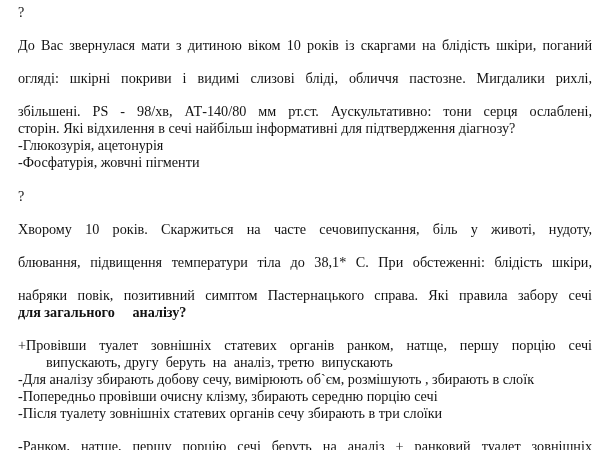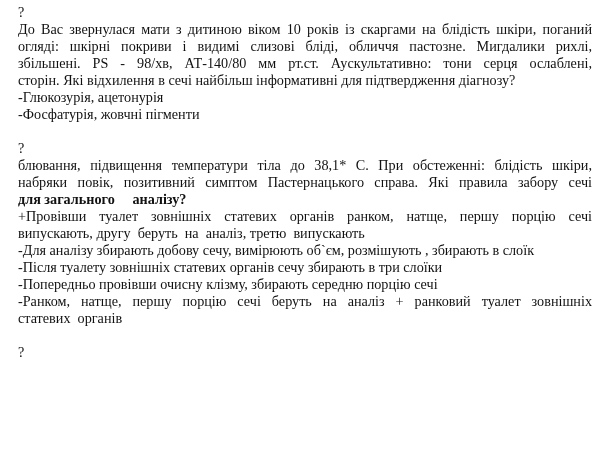--- a/index.html
+++ b/index.html
@@ -3,21 +3,21 @@
   <meta charset="utf-8">
   <style>
     html, body { margin: 0; padding: 0; background: #ffffff; }
     body { width: 600px; height: 450px; overflow: hidden; position: relative; }
     .page {
       position: absolute; left: 18px; top: 4px; width: 574px;
       font-family: "Liberation Serif", serif;
       font-size: 14.2px; line-height: 17px; color: #111111;
     }
     .line { display: block; white-space: nowrap; height: 17px; }
-    .just { text-align: justify; text-align-last: justify; white-space: normal; }
+    .just { text-align: justify; text-align-last: justify; white-space: normal; margin-top: 16px; }
     .gap { height: 17px; }
   </style>
 </head>
 <body>
 
 <div class="page">
 
   <div>
     <span class="line">?</span>
     <span class="line just">До Вас звернулася мати з дитиною віком 10 років із скаргами  на блідість шкіри, поганий</span>
@@ -25,28 +25,29 @@
     <span class="line just">збільшені. PS - 98/хв, АТ-140/80 мм рт.ст. Аускультативно: тони серця ослаблені,</span>
     <span class="line">сторін. Які відхилення в сечі  найбільш інформативні для підтвердження діагнозу?</span>
     <span class="line">-Глюкозурія, ацетонурія</span>
     <span class="line">-Фосфатурія, жовчні пігменти</span>
   </div>
 
   <div class="gap"></div>
 
   <div>
     <span class="line">?</span>
+    <span class="line just">Хворому 10 років. Скаржиться на  часте  сечовипускання, біль у  животі, нудоту,</span>
     <span class="line just">блювання, підвищення температури тіла до 38,1* С. При обстеженні: блідість шкіри,</span>
     <span class="line just">набряки повік, позитивний симптом Пастернацького справа. Які правила забору сечі</span>
     <span class="line" style="white-space:pre;font-weight:bold;">для загального     аналізу?</span>
     <span class="line just">+Провівши туалет  зовнішніх  статевих  органів ранком, натще, першу  порцію  сечі</span>
-    <span class="line" style="white-space:pre;">випускають, другу  беруть  на  аналіз, третю  випускають</span>
+    <span class="line" style="white-space:pre;margin-left:28px;">випускають, другу  беруть  на  аналіз, третю  випускають</span>
     <span class="line">-Для аналізу збирають добову сечу, вимірюють  об`єм, розмішують , збирають в слоїк</span>
+    <span class="line">-Попередньо провівши очисну клізму, збирають середню порцію сечі</span>
     <span class="line">-Після туалету зовнішніх статевих органів сечу збирають в три слоїки</span>
-    <span class="line">-Попередньо провівши очисну клізму, збирають середню порцію сечі</span>
     <span class="line just">-Ранком, натще, першу  порцію  сечі беруть  на  аналіз  + ранковий  туалет  зовнішніх</span>
     <span class="line" style="white-space:pre;">статевих  органів</span>
   </div>
 
   <div class="gap"></div>
 
   <span class="line">?</span>
 </div>
 
 </body></html>

